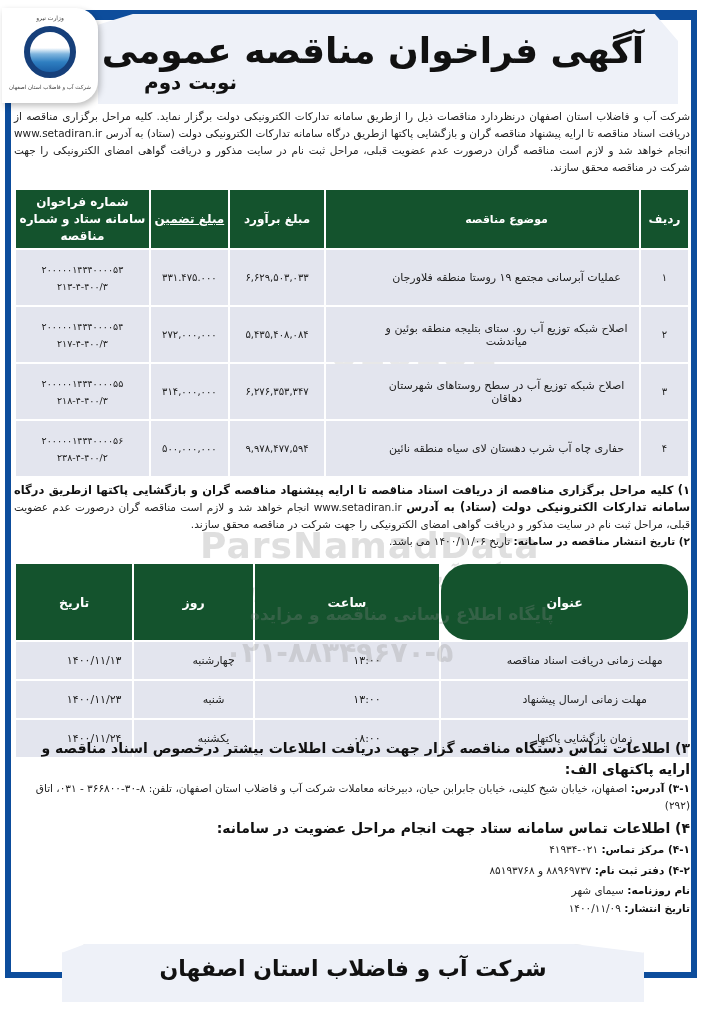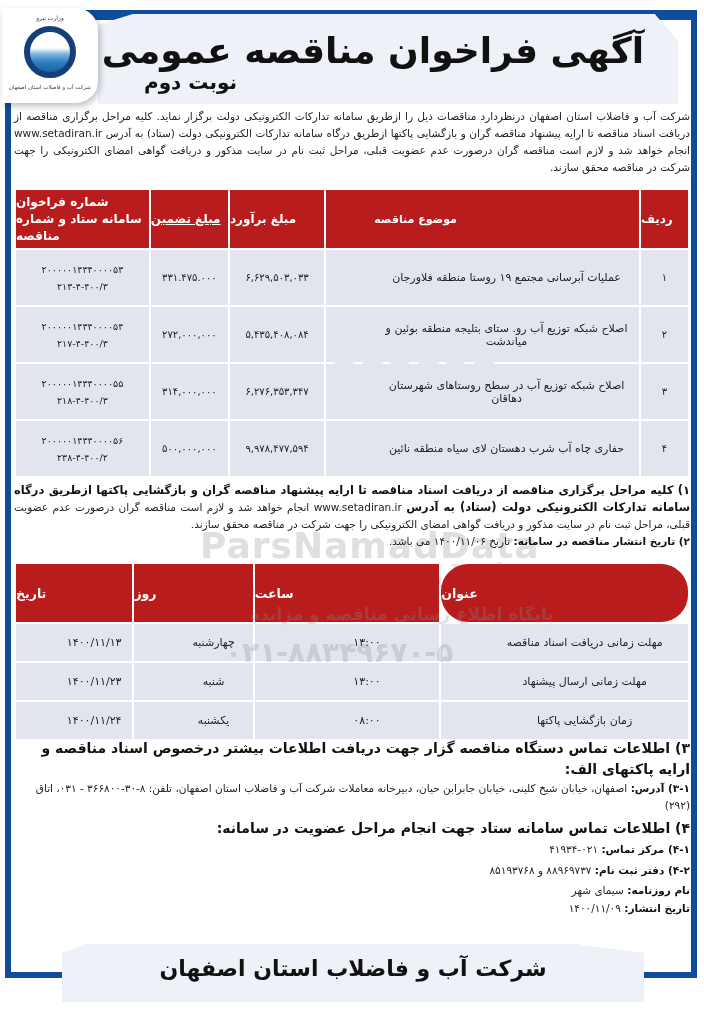--- a/index.html
+++ b/index.html
@@ -42,42 +42,42 @@
       direction: rtl; color: #111;
     }
 
     .intro {
       position: absolute; left: 14px; top: 108px; width: 676px;
       direction: rtl; text-align: justify; font-size: 10.5px; line-height: 17px; color: #222;
     }
 
     
     table { border-collapse: separate; border-spacing: 2px; direction: rtl; position: absolute; }
-    th { background: #b91c1c; color: #fff; font-weight: bold; font-size: 12px; text-align: left; }
+    th { background: #14532d; color: #fff; font-weight: bold; font-size: 12px; text-align: center; }
     td { background: #e3e5ee; font-size: 10px; text-align: center; color: #222; }
 
     .tenders { left: 14px; top: 188px; width: 676px; }
     .tenders th { height: 58px; }
     .tenders td { height: 55px; }
     .tenders .c-row { width: 44px; }
     .tenders .c-subj { width: 292px; font-size: 11px; padding-left: 48px; }
     .tenders .c-est { width: 88px; }
     .tenders .c-guar { width: 72px; text-decoration: underline; }
     .tenders .c-num { width: 124px; line-height: 17px; }
     .num-line { display: block; font-size: 9.5px; }
 
     .notes {
       position: absolute; left: 14px; top: 482px; width: 676px;
       direction: rtl; font-size: 10.5px; line-height: 17px; text-align: justify; color: #222;
     }
     .notes b { font-weight: bold; color: #111; }
     .note-bold { font-weight: bold; font-size: 11.5px; color: #111; }
 
     .schedule { left: 14px; top: 562px; width: 676px; }
-    .schedule th { height: 58px; font-size: 12.5px; }
+    .schedule th { height: 76px; font-size: 12.5px; }
     .schedule td { height: 37px; font-size: 11px; padding-left: 40px; }
     .schedule .c-title { width: 246px; border-radius: 27px; }
     .schedule .c-time { width: 184px; }
     .schedule .c-day { width: 118px; }
     .schedule .c-date { width: 116px; }
 
     .contacts {
       position: absolute; left: 14px; top: 738px; width: 676px;
       direction: rtl; font-size: 10.5px; line-height: 21px; color: #222;
     }

